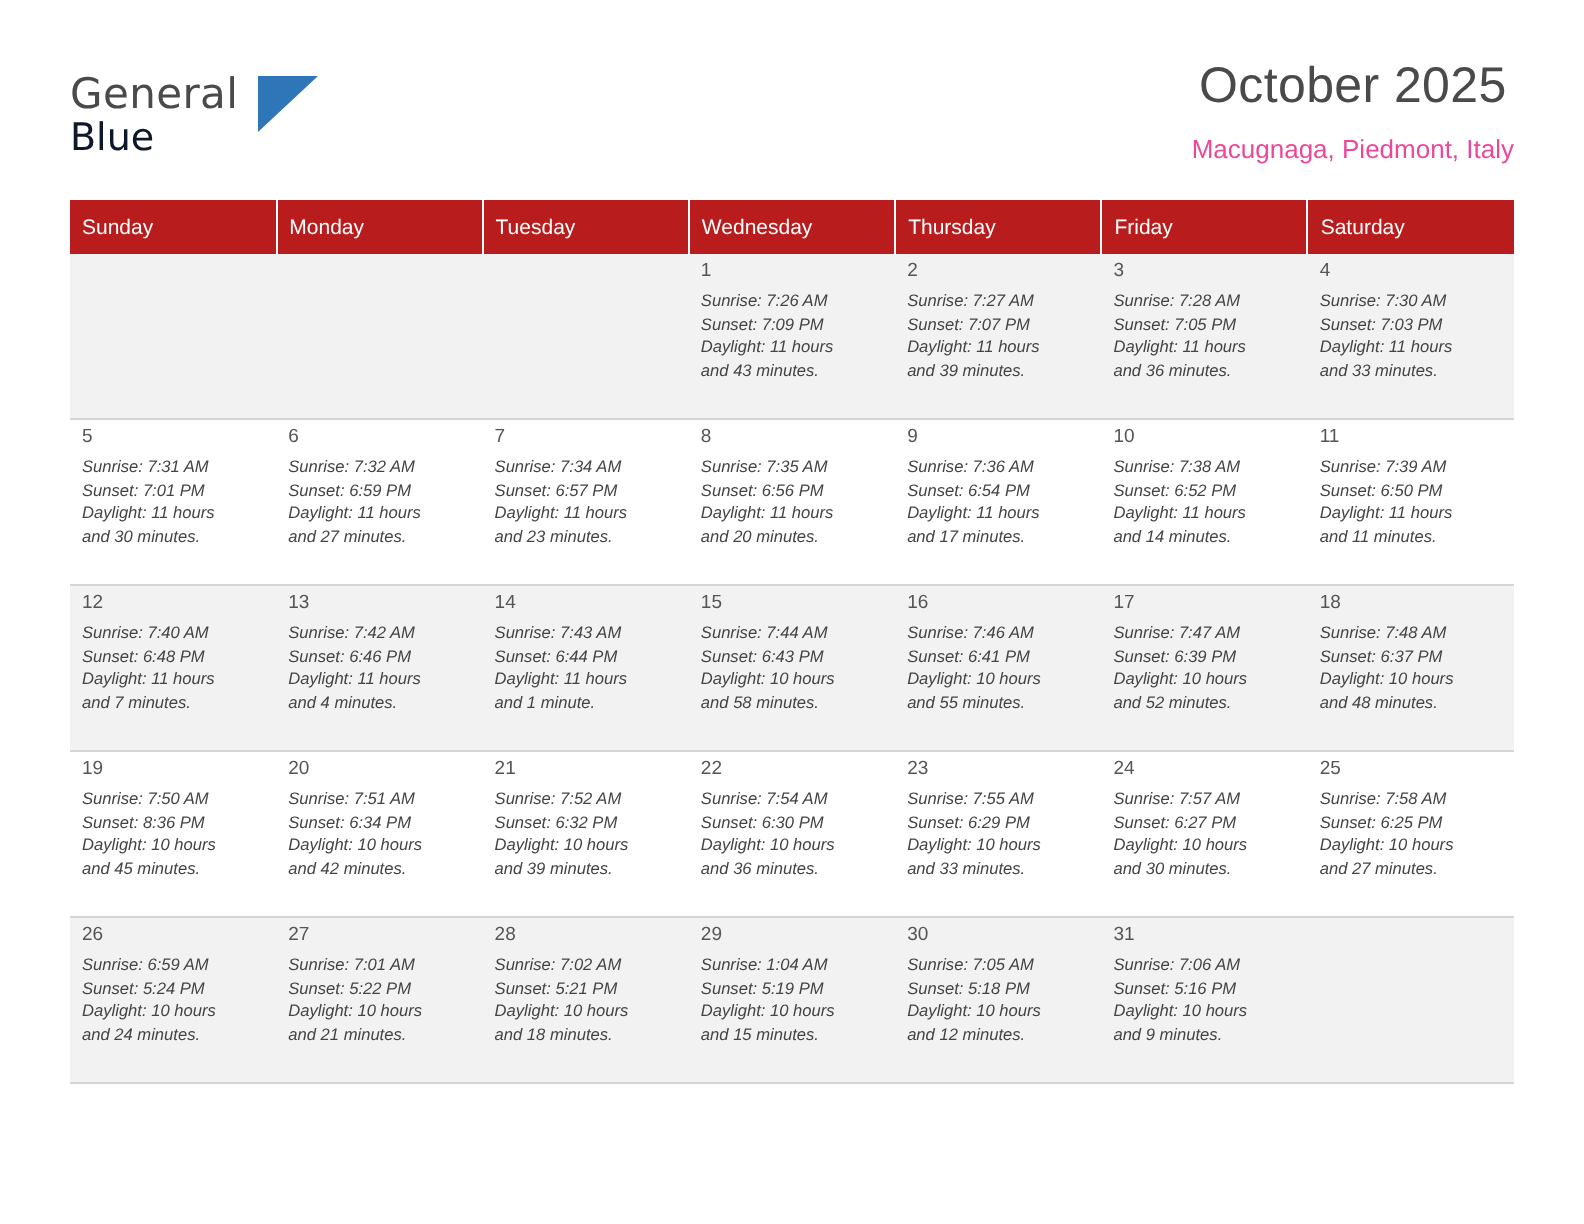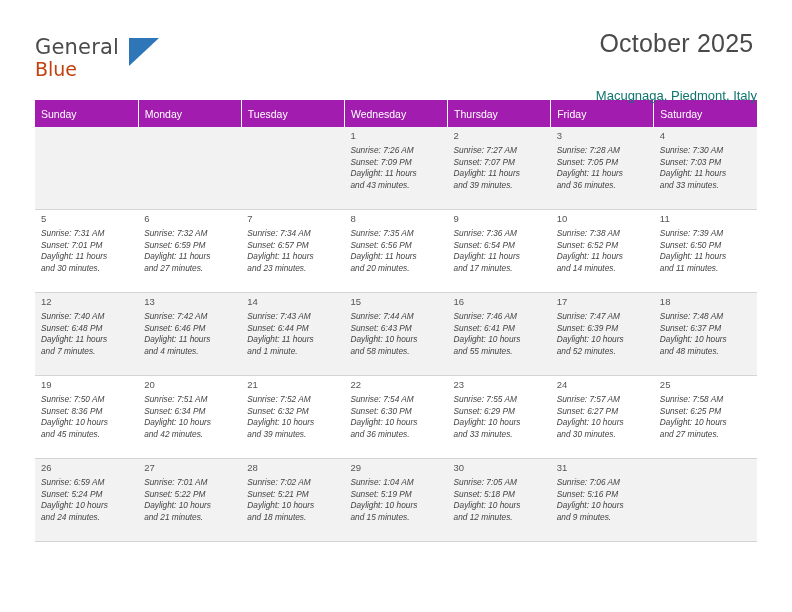--- a/index.html
+++ b/index.html
@@ -33,21 +33,21 @@
   }
   .logo-general {
     font-size: 21px;
     color: #4a4a4a;
     letter-spacing: 0.2px;
     font-family: "DejaVu Sans", sans-serif;
     line-height: 22px;
   }
   .logo-blue {
     font-size: 19px;
-    color: #c2410c;
+    color: #0f172a;
     font-family: "DejaVu Sans", sans-serif;
     line-height: 20px;
     margin-top: 1px;
   }
   .logo-shape {
     position: absolute;
     left: 94px;
     top: 2px;
     width: 0;
     height: 0;
@@ -62,31 +62,31 @@
   }
   .month-title {
     font-size: 25px;
     color: #4a4a4a;
     font-weight: normal;
     line-height: 30px;
     letter-spacing: 0.2px;
   }
   .location {
     font-size: 13px;
-    color: #0f766e;
+    color: #ec4899;
     line-height: 18px;
-    margin-top: 29px;
+    margin-top: 8px;
   }
   table.calendar {
     border-collapse: collapse;
     width: 722px;
     table-layout: fixed;
   }
   table.calendar th {
-    background: #a21caf;
+    background: #b91c1c;
     color: #ffffff;
     font-size: 10.5px;
     font-weight: normal;
     text-align: left;
     padding: 5px 0 5px 6px;
     height: 17px;
     border-right: 1px solid #ffffff;
   }
   table.calendar th:last-child {
     border-right: none;

